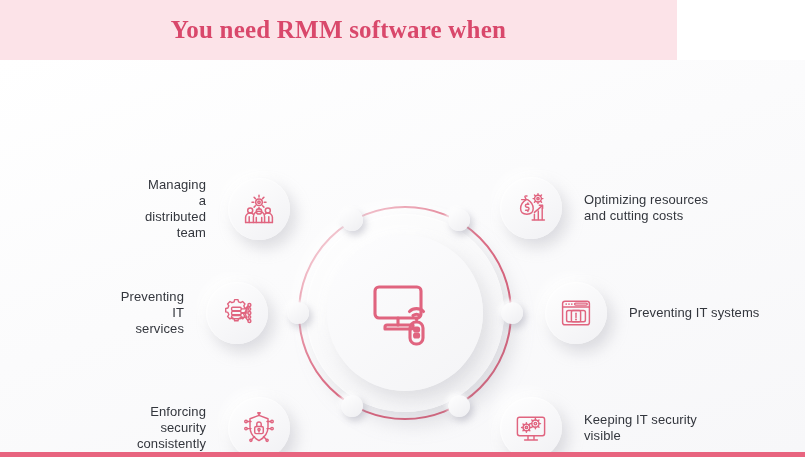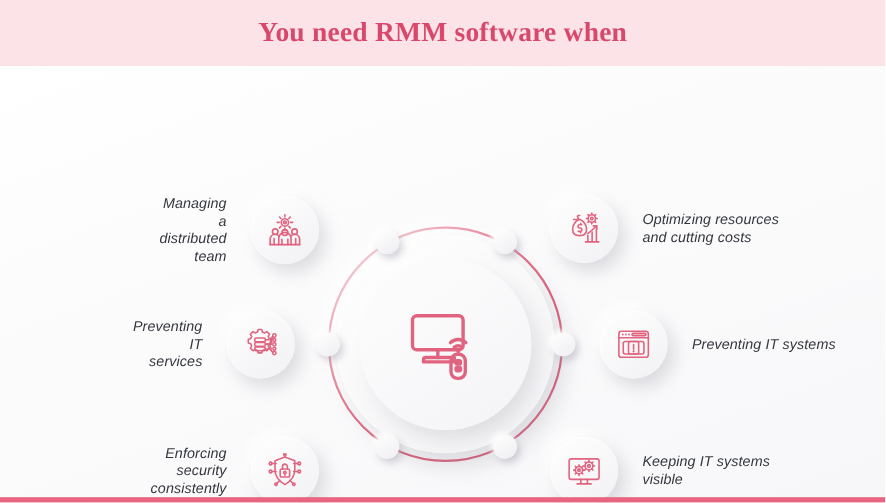--- a/index.html
+++ b/index.html
@@ -22,21 +22,21 @@
     height: 457px;
     background: #ffffff;
     overflow: hidden;
   }
 
   
   .header-banner {
     position: absolute;
     left: 0;
     top: 0;
-    width: 805px;
+    width: 677px;
     height: 60px;
     background: #fce3e8;
     display: flex;
     align-items: center;
     justify-content: center;
   }
   .header-title {
     font-family: "Liberation Serif", "DejaVu Serif", serif;
     font-weight: bold;
     font-size: 25px;
@@ -46,21 +46,20 @@
   }
 
   
   .body-area {
     position: absolute;
     left: 0;
     top: 60px;
     width: 805px;
     height: 393px;
     background: linear-gradient(160deg, #ffffff 0%, #fbfbfc 45%, #f7f7f9 100%);
-    font-style: italic;
   }
 
   
   .bottom-rule {
     position: absolute;
     left: 0;
     bottom: 0;
     width: 805px;
     height: 5px;
     background: #e8647f;
@@ -357,20 +356,20 @@
             <path d="M11.4 10.6 v1.4 M11.4 18.8 v1.4 M6.6 15.4 h1.4 M14.8 15.4 h1.4
                      M8 12 l1 1 M13.8 17.8 l1 1 M14.8 12 l-1 1 M9 17.8 l-1 1"></path>
             <circle cx="20.4" cy="11.6" r="3.6"></circle>
             <circle cx="20.4" cy="11.6" r="1.25"></circle>
             <path d="M20.4 6.5 v1.5 M20.4 15.2 v1.5 M15.3 11.6 h1.5 M24 11.6 h1.5
                      M16.8 8 l1.05 1.05 M22.95 14.15 l1.05 1.05
                      M24 8 l-1.05 1.05 M17.85 14.15 l-1.05 1.05"></path>
           </svg>
         </span>
       </div>
-      <div class="sat-label">Keeping IT systems
+      <div class="sat-label">Keeping IT security
 visible</div>
     </div>
 
   </div>
 
   <div class="bottom-rule"></div>
 </div>
 
 </body></html>

